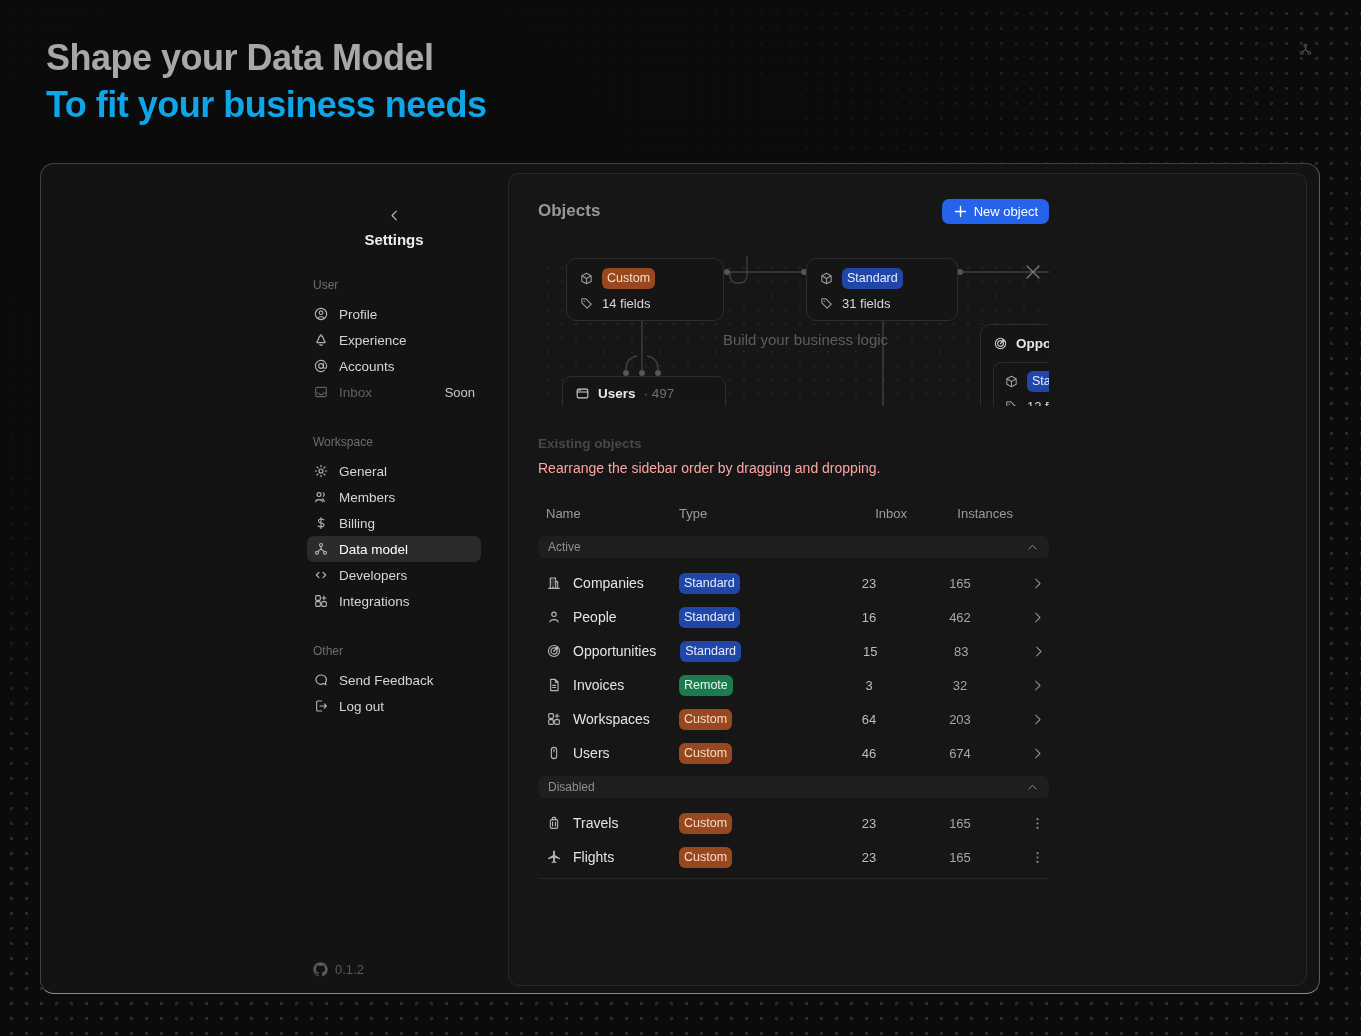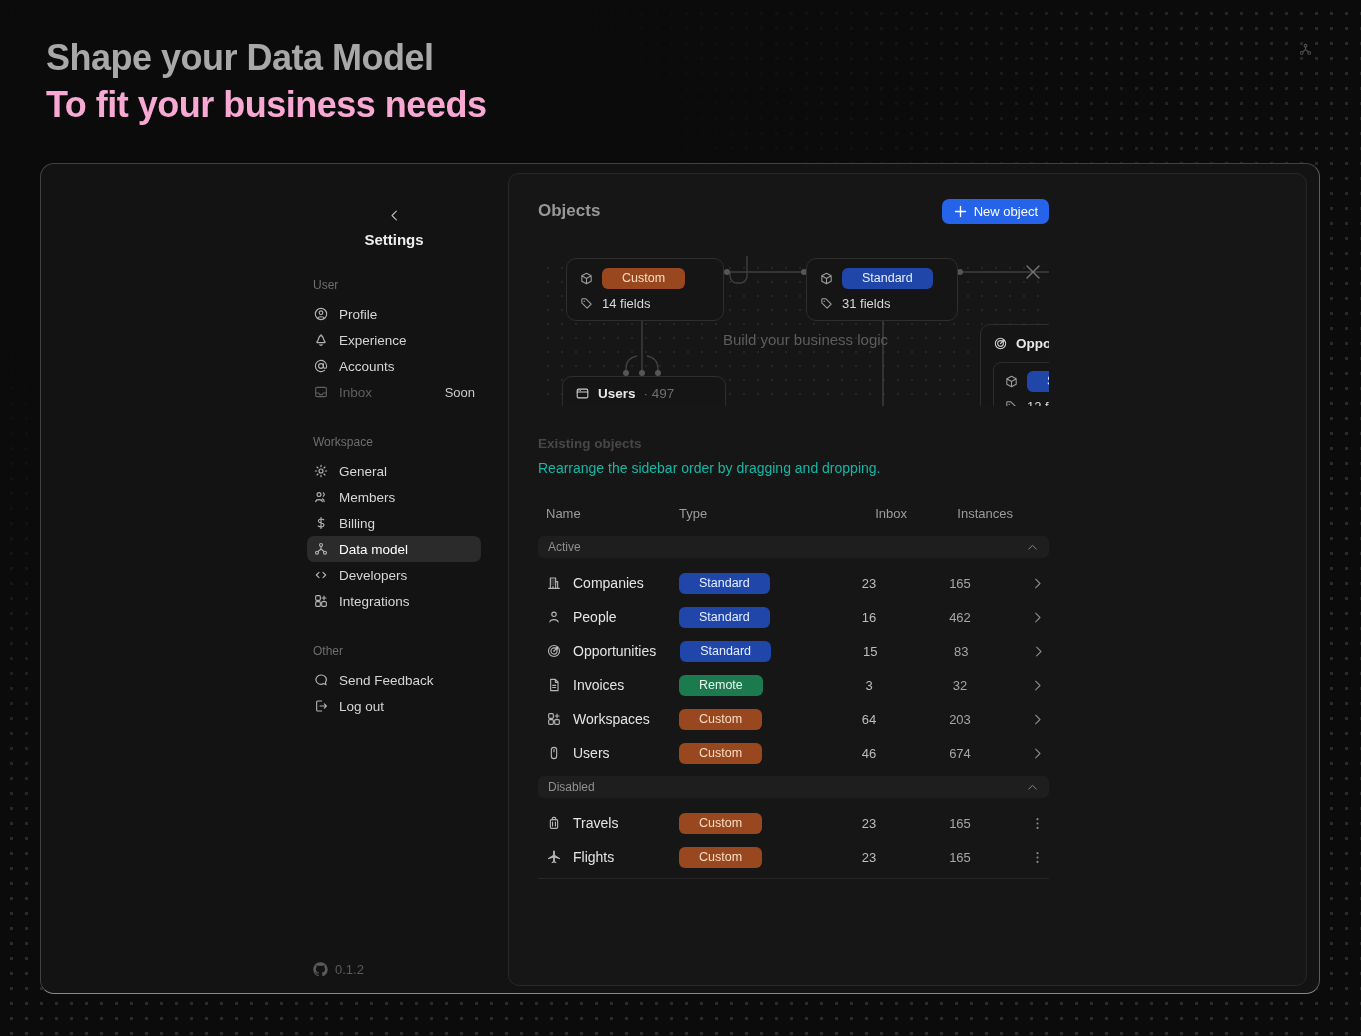--- a/index.html
+++ b/index.html
@@ -18,21 +18,21 @@
     background-size:15px 15px;
     background-position:4px 6px;
   }
   .dots-mask {
     position:absolute; inset:0;
     background: radial-gradient(ellipse 1100px 700px at 22% 18%, #0b0b0b 30%, rgba(11,11,11,0.75) 55%, rgba(11,11,11,0.25) 80%, rgba(11,11,11,0) 100%);
   }
   
   .hero { position:absolute; left:40px; top:34px; z-index:2;margin-left:6px; }
   .hero h1 { font-size:36px; font-weight:800; letter-spacing:-0.5px; color:#a8a8a8; line-height:47px; }
-  .hero h2 { font-size:36px; font-weight:800; letter-spacing:-0.5px; color:#f9a8d4; line-height:47px; }
+  .hero h2 { font-size:36px; font-weight:800; letter-spacing:-0.5px; color:#0ea5e9; line-height:47px; }
   .hero-icon { position:absolute; right:48px; top:42px; color:#4f4f4f; z-index:2; }
   .hero-icon svg { width:40px; height:40px; }
 
   
   .outer-panel {
     position:absolute; left:40px; top:163px; width:1280px; height:831px;
     background:#131313;
     border:1px solid #414141; border-bottom-color:#888; border-right-color:#5c5c5c;
     border-radius:14px; z-index:3;
   }
@@ -72,34 +72,34 @@
     background-image: radial-gradient(#262626 1.4px, transparent 1.5px);
     background-size:14px 14px; background-position:3px 5px;
   }
   .dg-card {
     position:absolute; background:#151515; border:1px solid #2e2e2e; border-radius:10px;
     padding:9px 12px; display:flex; flex-direction:column; gap:7px; white-space:nowrap;
   }
   .dg-row { display:flex; align-items:center; gap:8px; }
   .dg-row svg { width:15px; height:15px; color:#9d9d9d; flex:0 0 auto; }
   .dg-fields { font-size:13px; color:#d9d9d9; }
-  .badge { display:inline-block; padding:2px 20px; border-radius:6px; font-size:12.5px; font-weight:500; line-height:17px; }
+  .badge { display:inline-block; padding:2px 5px; border-radius:6px; font-size:12.5px; font-weight:500; line-height:17px; }
   .badge.standard { background:var(--std-bg); color:var(--std-fg); }
   .badge.custom { background:var(--cus-bg); color:var(--cus-fg); }
   .badge.remote { background:var(--rem-bg); color:var(--rem-fg); }
   .dg-title-row { display:flex; align-items:center; gap:8px; font-size:13.5px; font-weight:700; color:#e8e8e8; }
   .dg-title-row svg { width:15px; height:15px; color:#cfcfcf; flex:0 0 auto; }
   .dg-count { color:#6f6f6f; font-weight:400; }
   .dg-subcard { background:#151515; border:1px solid #2c2c2c; border-radius:8px; }
   .hint-text { position:absolute; left:185px; top:75px; font-size:15px; color:#5d5d5d; white-space:nowrap; }
   .connectors { position:absolute; inset:0; width:511px; height:150px; }
 
   
   .existing-title { margin-top:30px; font-size:13.5px; font-weight:700; color:#474747; }
-  .existing-desc { margin-top:9px; font-size:14px; color:#14b8a6; }
+  .existing-desc { margin-top:9px; font-size:14px; color:#fca5a5; }
 
   .table { margin-top:24px; border-bottom:1px solid #262626; padding-bottom:4px; }
   .thead { display:grid; grid-template-columns:1fr 176px 76px 106px 36px; font-size:13px; color:#9c9c9c; height:26px; align-items:center; margin-bottom:10px; }
   .th-name { padding-left:8px; }
   .th-type { padding-left:24px; }
   .th-right { text-align:right; }
   .group-bar {
     height:22px; background:#1e1e1e; border-radius:6px; display:flex; align-items:center;
     justify-content:space-between; padding:0 10px; font-size:12px; color:#8f8f8f; margin:6px 0 8px 0;
   }

